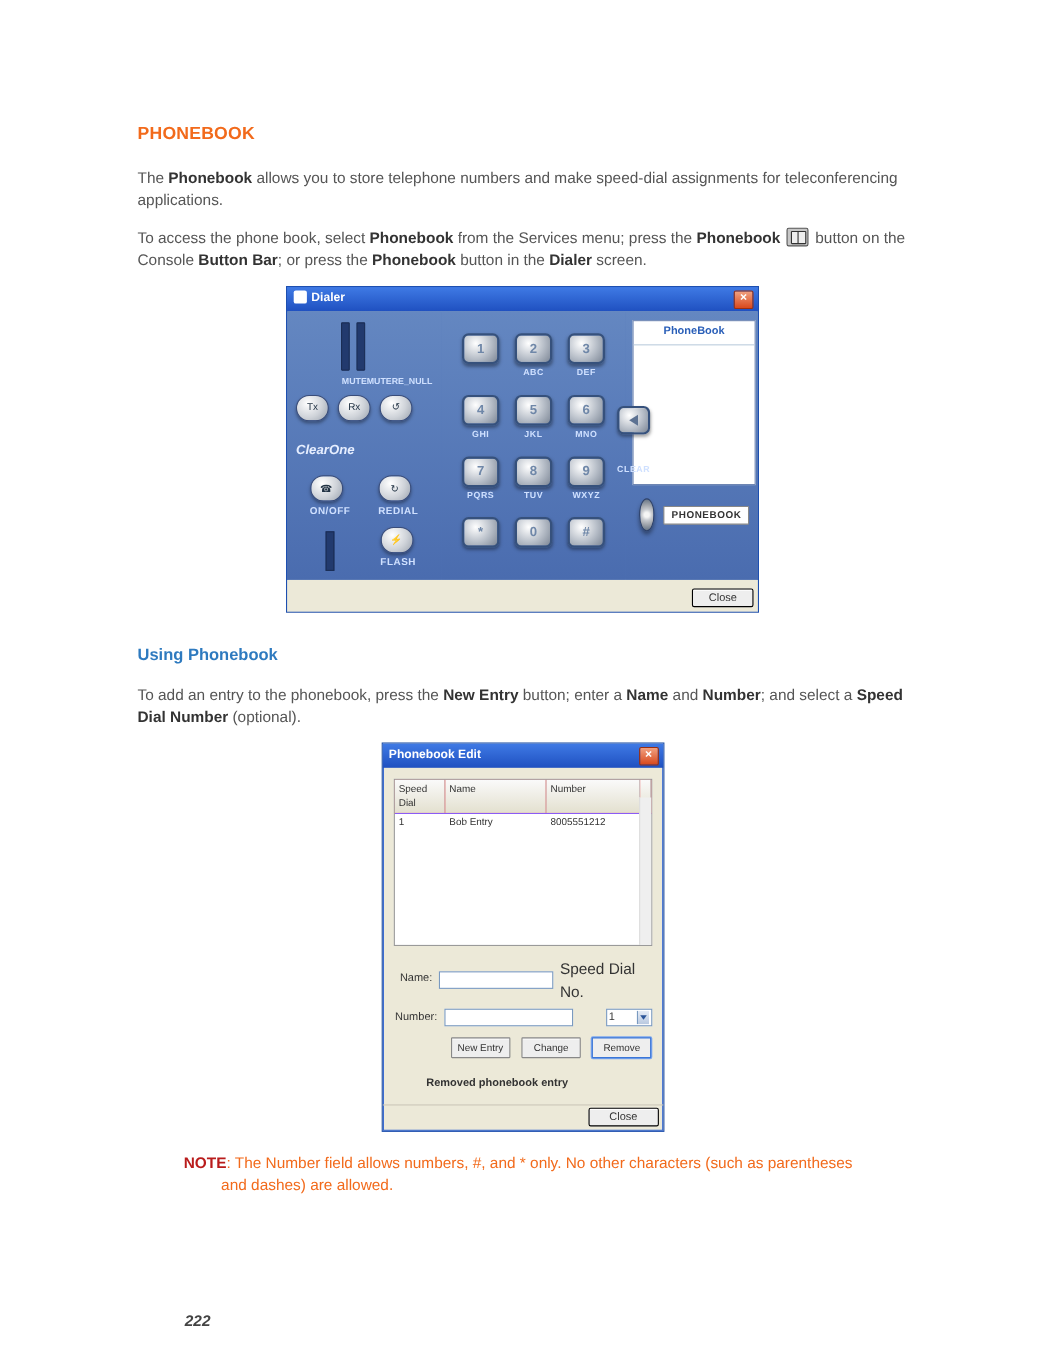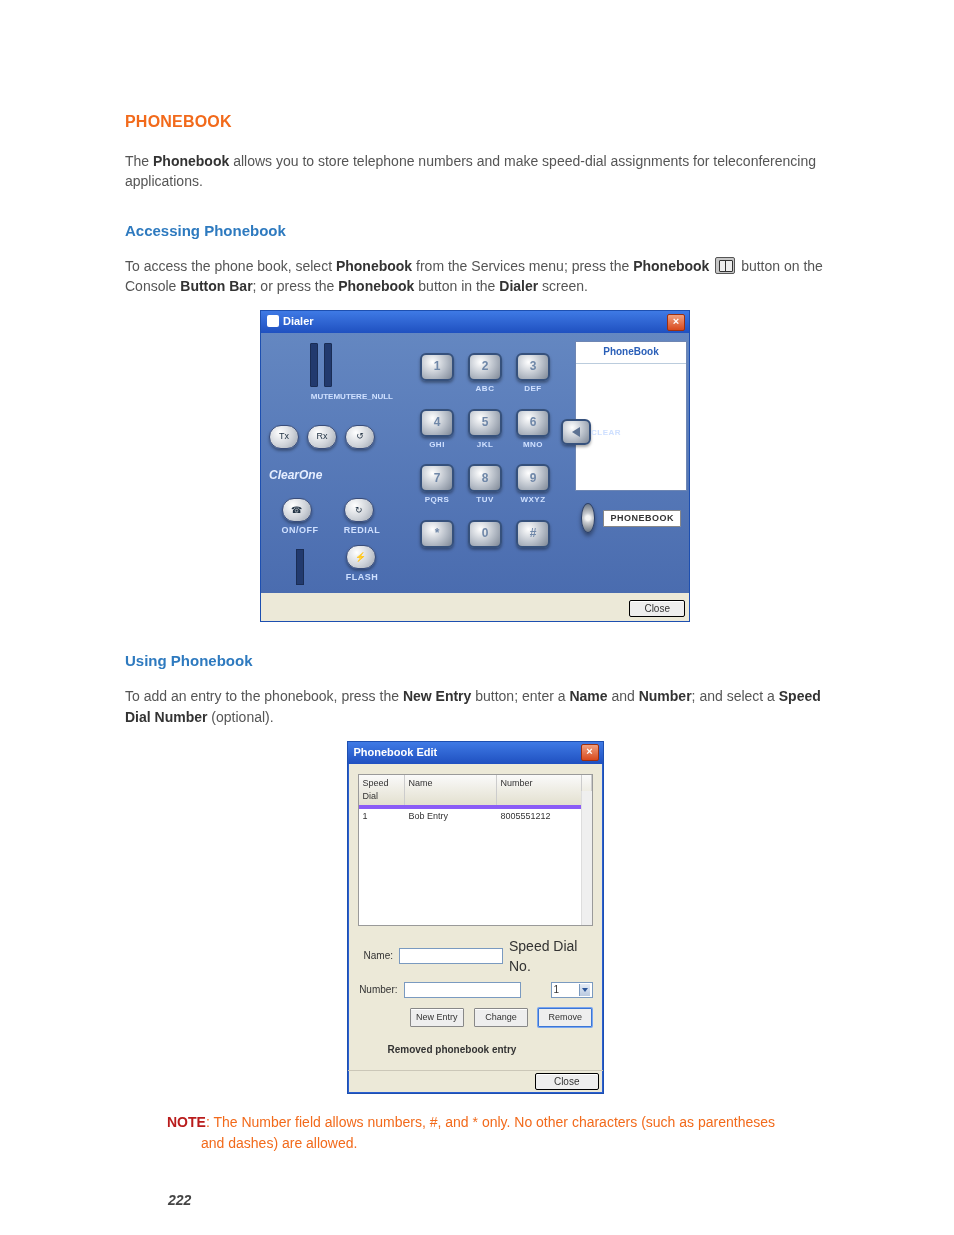--- a/index.html
+++ b/index.html
@@ -120,21 +120,21 @@
   .bar { width: 6px; background: #223a6e; border: 1px solid #1a2d55; border-radius: 1px; }
   .rowlbl { display: flex; justify-content: flex-end; font-size: 8px; color: #cfe0ff; font-weight: 700; }
   .rbtn {
     width: 28px; height: 22px; border-radius: 12px;
     background: radial-gradient(circle at 35% 30%, #fff, #cfd3d9 55%, #9aa2ae);
     border: 1px solid #3a4d7a;
     box-shadow: 0 2px 3px rgba(0,0,0,.35);
     display: flex; align-items: center; justify-content: center;
     font-size: 9px; color: #234;
   }
-  .rrow { display: flex; gap: 8px; justify-content: flex-start; margin-top: 22px; }
+  .rrow { display: flex; gap: 8px; justify-content: flex-start; margin-top: 6px; }
   .brand { color: #e6eeff; font-style: italic; font-weight: 700; font-size: 12px; margin: 18px 0 14px; }
   .bsingle { width: 6px; height: 34px; background: #223a6e; border: 1px solid #1a2d55; margin: 4px auto 0; }
   .l2 { display: grid; grid-template-columns: 1fr 1fr; justify-items: center; }
 
   .lcd {
     margin: 0 auto 6px; width: 130px; height: 38px;
     background: #000; border: 2px solid #1d2436; border-radius: 2px;
     color: #fff; font-family: "Courier New", monospace; font-size: 9px;
     padding: 3px 5px;
   }
@@ -148,21 +148,21 @@
     border: 2px solid #36517c;
     display: flex; align-items: center; justify-content: center;
     font-size: 12px; font-weight: 700; color: #6f87a8;
     box-shadow: 0 2px 3px rgba(0,0,0,.35);
     margin: 0 auto;
   }
   .kcell { text-align: center; }
   .sublbl { font-size: 8px; font-weight: 700; color: #cfe0ff; margin-top: 2px; letter-spacing: .5px; }
   .clearbtn {
     position: absolute; left: 300px; top: 86px;
-    display: flex; flex-direction: row; align-items: center;
+    display: flex; flex-direction: column; align-items: center; gap: 24px;
   }
   .clearbtn .key { width: 26px; height: 22px; }
   .tri {
     width: 0; height: 0; border-top: 5px solid transparent; border-bottom: 5px solid transparent;
     border-right: 8px solid #5d7292;
   }
 
   .pbpanel {
     width: 110px; height: 148px; background: #fff; border: 1px solid #6e86b3;
     margin-left: 2px;
@@ -191,21 +191,21 @@
     font-size: 10px;
   }
   .pbe .titlebar { background: linear-gradient(#3f7ae5,#1f50c0); }
   .pbe-body { padding: 10px 10px 4px; }
   .grid {
     border: 1px solid #9a9a9a; background: #fff; height: 150px;
     position: relative;
   }
   .ghdr {
     display: grid; grid-template-columns: 46px 92px 1fr 10px;
-    background: #ef4444; border-bottom: 4px solid #8b5cf6;
+    background: #ef4444; border-bottom: 1px solid #8b5cf6;
   }
   .gh { font-size: 9px; padding: 2px 4px; border-right: 1px solid #ccc; background: linear-gradient(#fafafa,#e3e0cf); }
   .grow { display: grid; grid-template-columns: 46px 92px 1fr 10px; }
   .gc { font-size: 9px; padding: 1px 4px; color: #333; }
   .scrolltrack { position: absolute; right: 0; top: 16px; bottom: 0; width: 10px; background: #efefef; border-left: 1px solid #ddd; }
   .formrow { display: flex; align-items: center; gap: 6px; margin-top: 10px; }
   .flabel { width: 40px; text-align: right; }
   .finput { border: 1px solid #7a9ac0; height: 14px; width: 115px; background: #fff; }
   .spd { font-size: 14px; }
   .spdsel { border: 1px solid #7a9ac0; height: 14px; width: 36px; display: inline-flex; align-items: center; justify-content: space-between; padding: 0 2px; background: #fff; }
@@ -226,21 +226,20 @@
 </head>
 <body>
 
 <div class="page">
   <h1 class="section">PHONEBOOK</h1>
 
   <p>
     <span>The </span><span class="b">Phonebook</span><span> allows you to store telephone numbers and make speed-dial assignments for teleconferencing applications.</span>
   </p>
 
-  <h2 class="sub">Accessing Phonebook</h2>
 
   <p>
     <span>To access the phone book, select </span><span class="b">Phonebook</span><span> from the Services menu; press the </span><span class="b">Phonebook</span>
     <span class="pb-icon"></span><span> button on the Console </span><span class="b">Button Bar</span><span>; or press the </span><span class="b">Phonebook</span><span> button in the </span><span class="b">Dialer</span><span> screen.</span>
   </p>
 
   <div class="dialer-wrap">
     <div class="dialer">
       <div class="titlebar">
         <span><span class="ico"></span><span>Dialer</span></span>

